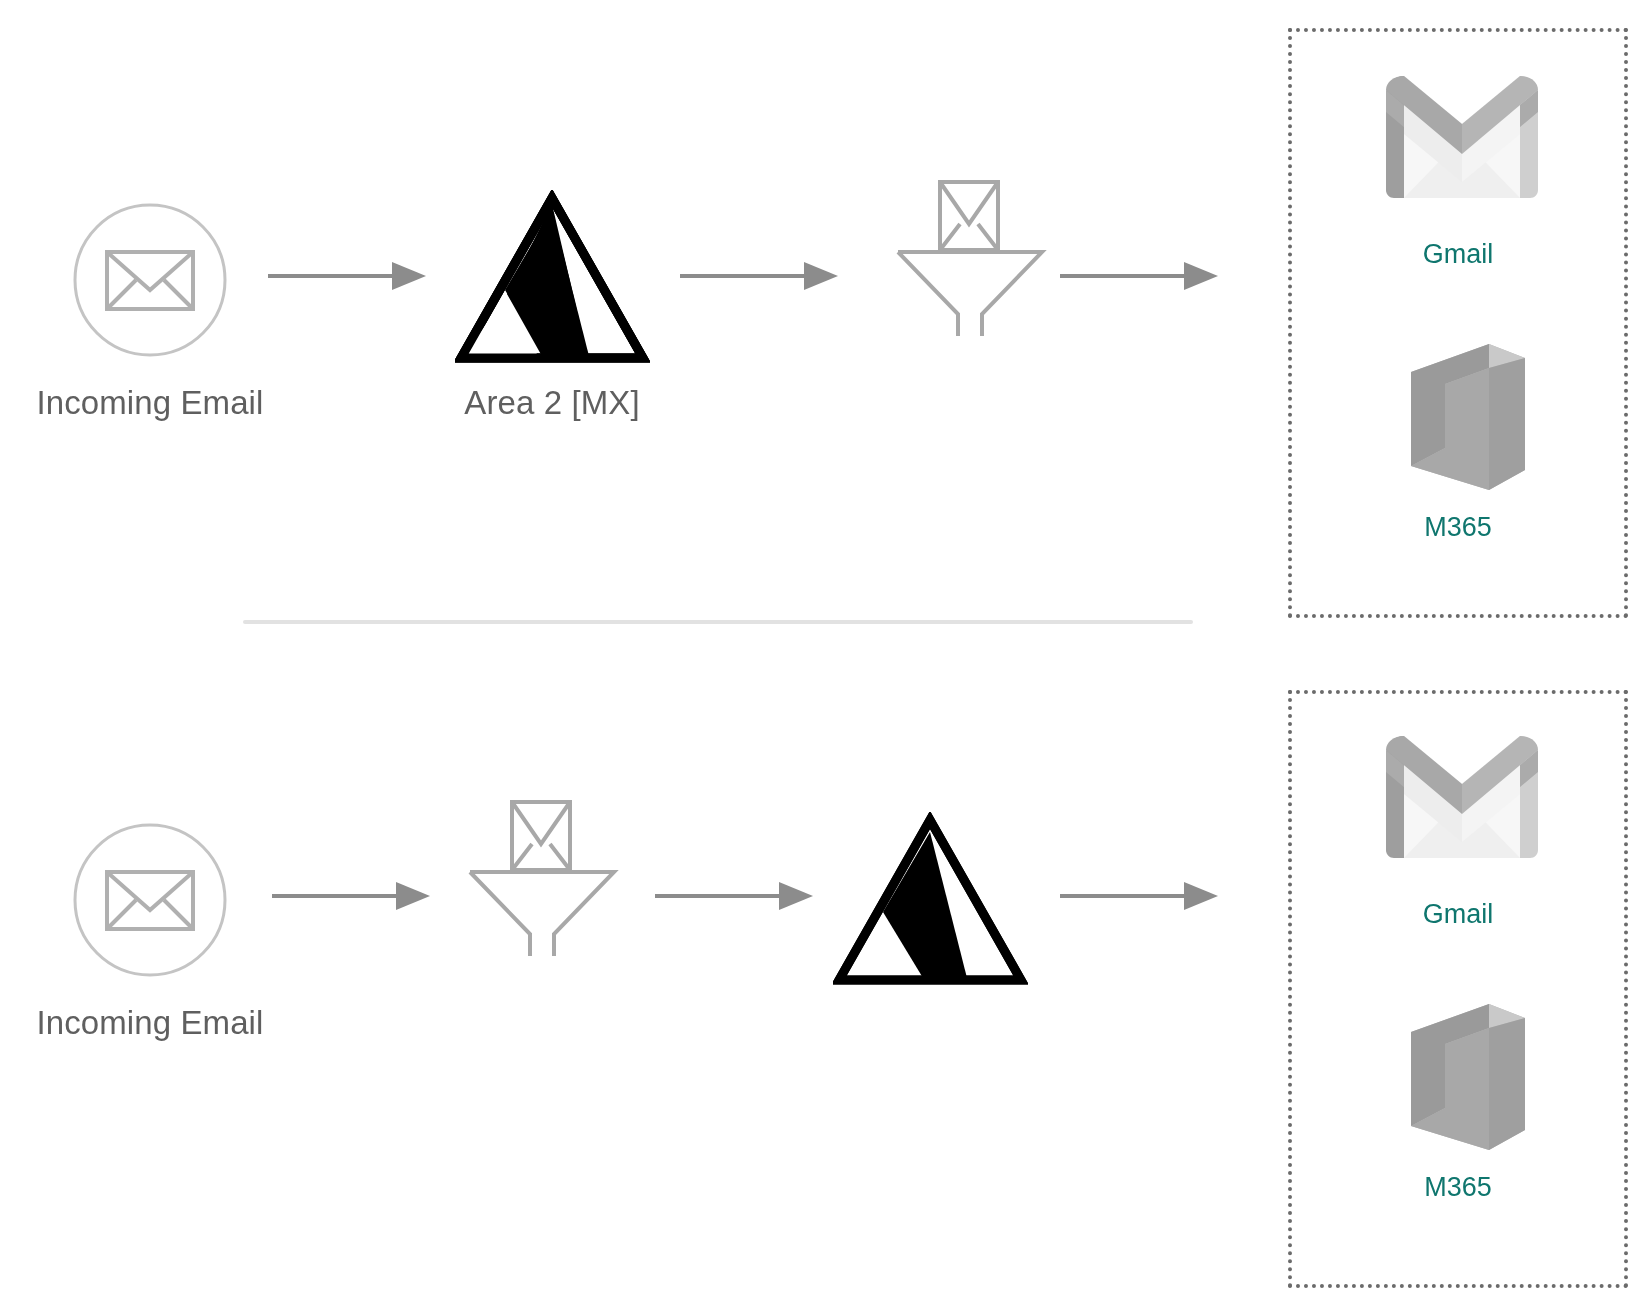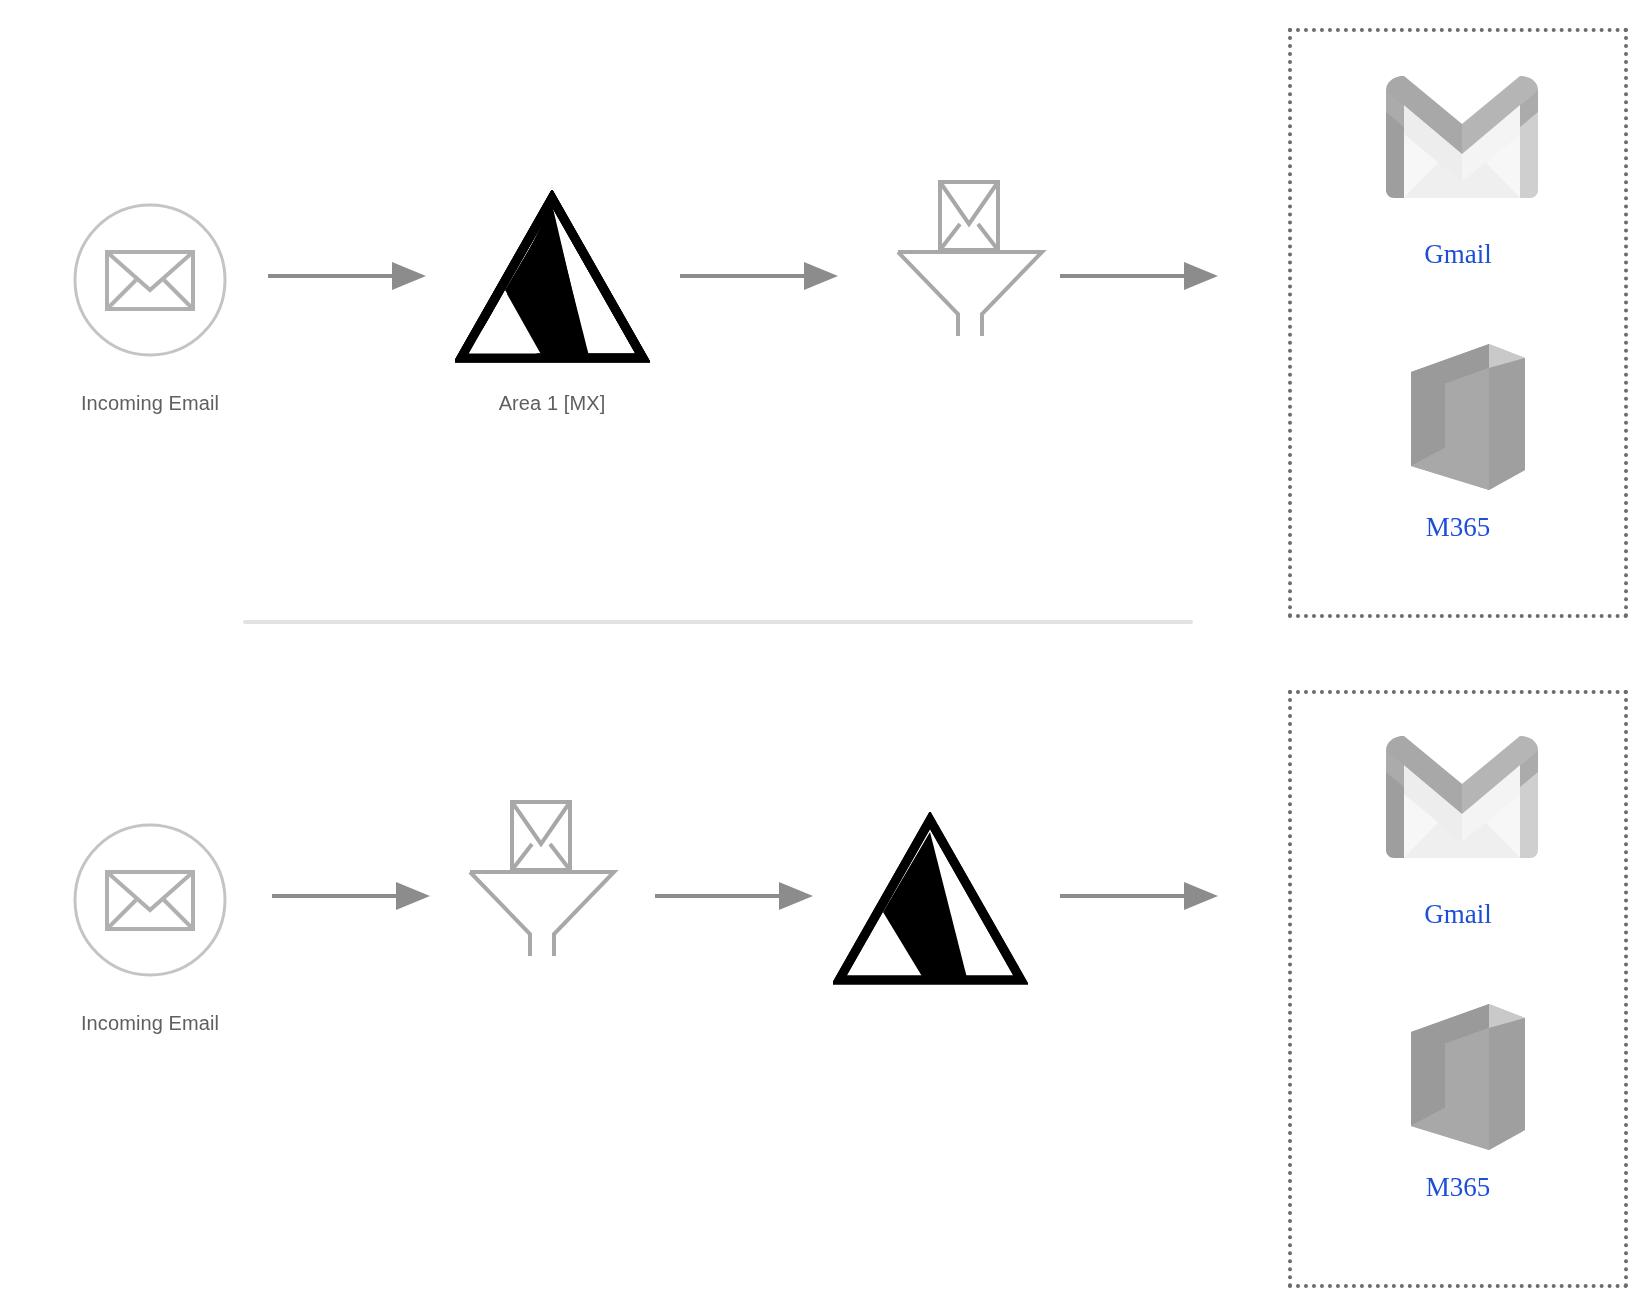--- a/index.html
+++ b/index.html
@@ -17,21 +17,21 @@
     position: relative;
     width: 1642px;
     height: 1306px;
   }
 
   
   .node-label {
     position: absolute;
     text-align: center;
     color: #5f5f5f;
-    font-size: 20px;
+    font-size: 33px;
     line-height: 36px;
     font-family: "Liberation Sans", sans-serif;
     white-space: pre-line;
     letter-spacing: 0.1px;
   }
 
   
   .email-icon { position: absolute; }
 
   
@@ -49,24 +49,23 @@
     border: 4px dotted #6b6b6b;
     background: transparent;
   }
 
   .dest-logo { position: absolute; }
 
   .dest-label {
     position: absolute;
     width: 100%;
     text-align: center;
-    color: #1d4ed8;
+    color: #0f766e;
     font-size: 27px;
     line-height: 34px;
-    font-family: Liberation Serif, serif;
   }
 
   
   .divider {
     position: absolute;
     background: #e2e2e2;
     height: 4px;
     border-radius: 2px;
   }
 </style>
@@ -97,21 +96,21 @@
       <polygon points="97,8 188,168 6,168" fill="#ffffff" stroke="#000000" stroke-width="9" stroke-linejoin="miter"></polygon>
       <polygon points="97,14 133,168 88,168 52,104" fill="#000000"></polygon>
       <polygon points="97,8 188,168 6,168" fill="none" stroke="#000000" stroke-width="9" stroke-linejoin="miter"></polygon>
       <polygon points="46,114 10,164 82,164" fill="#ffffff"></polygon>
       <polygon points="46,110 8,166 84,166" fill="none" stroke="#000000" stroke-width="0"></polygon>
       <path d="M46 112 L8 168 L84 168 Z" fill="#ffffff"></path>
       <path d="M97 8 L188 168 L6 168 Z" fill="none" stroke="#000000" stroke-width="9" stroke-linejoin="miter"></path>
       <path d="M97 20 L134 166 L90 166 L50 100 Z" fill="#000000"></path>
     </svg>
   </div>
-  <div class="node-label" style="left:432px; top:385px; width:240px;">Area 1 [MX]</div>
+  <div class="node-label" style="left:432px; top:385px; width:240px;">Area 2 [MX]</div>
 
   <div class="arrow" style="left:680px; top:258px; width:160px; height:36px;">
     <svg width="160" height="36" viewBox="0 0 160 36">
       <line x1="0" y1="18" x2="126" y2="18" stroke="#8c8c8c" stroke-width="4"></line>
       <polygon points="124,4 158,18 124,32" fill="#8c8c8c"></polygon>
     </svg>
   </div>
 
   <div class="seg-icon" style="left:890px; top:178px; width:160px; height:160px;">
     <svg width="160" height="160" viewBox="0 0 160 160">

